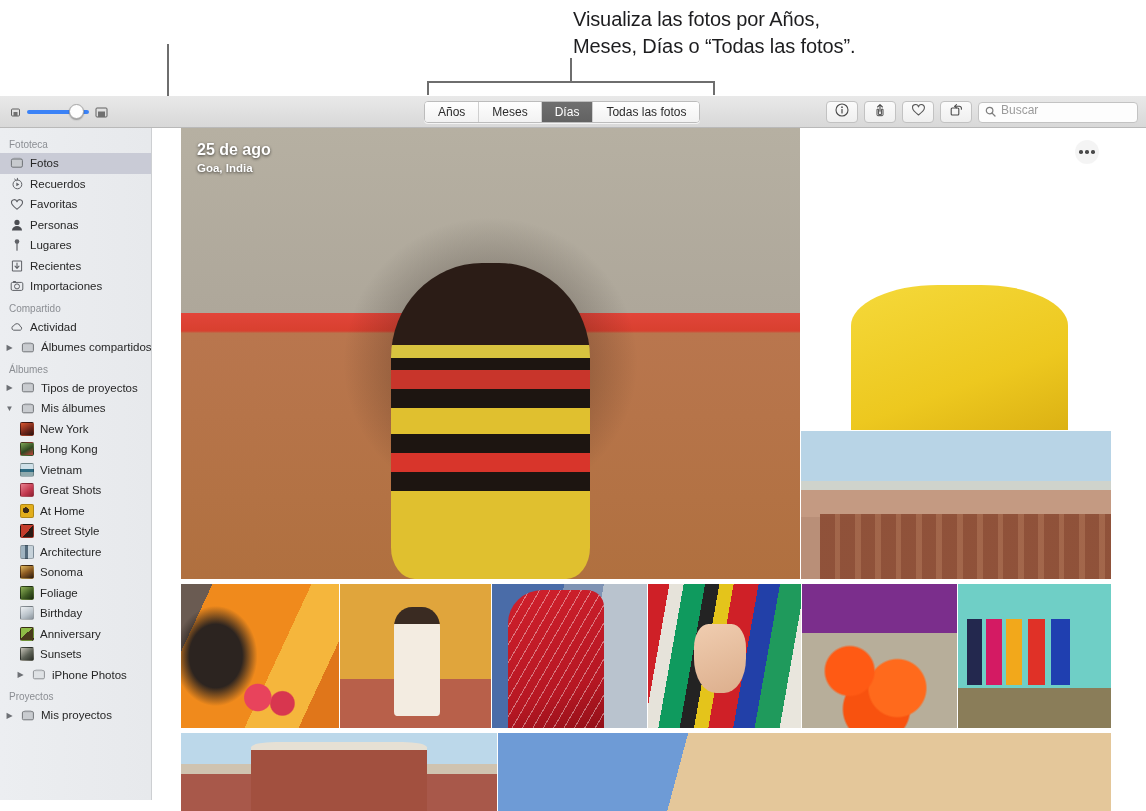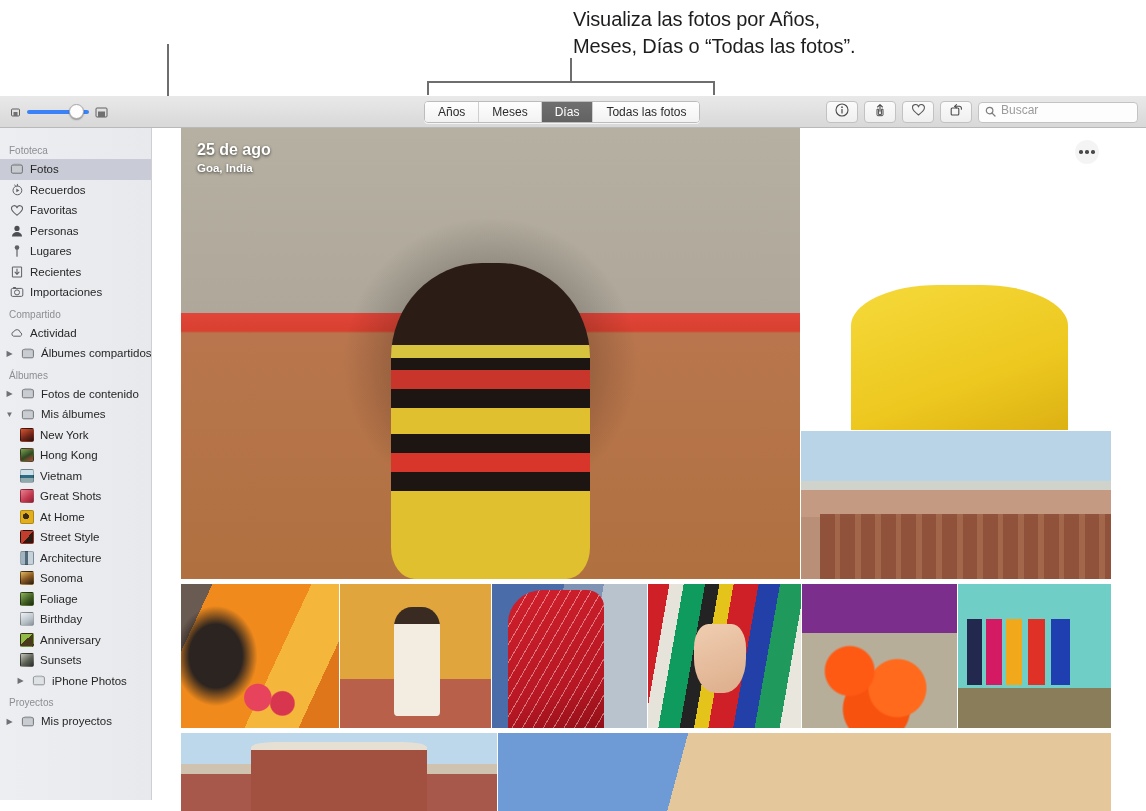--- a/index.html
+++ b/index.html
@@ -110,21 +110,21 @@
     padding: 0 6px;
   }
   #search-placeholder { font-size: 12px; color: #9b9b9b; }
 
   
   #sidebar {
     position: absolute; left: 0; top: 32px;
     width: 152px; height: 672px;
     background: linear-gradient(to right,#eceef1 0%, #e9ebee 60%, #e7e9ec 100%);
     border-right: 1px solid #cdcfd2;
-    padding-top: 11px;
+    padding-top: 5px;
     overflow: hidden;
     font-size: 11.5px;
     color: #262626;
   }
   .sb-header {
     font-size: 10px; color: #8b8e93;
     padding: 6px 0 3px 9px; font-weight: 400;
   }
   .sb-item {
     height: 20.5px;
@@ -465,21 +465,21 @@
       <div class="sb-header">Álbumes</div>
 
       <div class="sb-item" style="padding-left:5px">
         <span class="disclosure">▶</span>
         <span class="sb-icon">
           <svg width="14" height="13" viewBox="0 0 14 13">
             <rect x="1.4" y="2.6" width="11" height="8.2" rx="1.2" fill="#c9ccd0" stroke="#737679" stroke-width="1"></rect>
             <rect x="3.2" y="1.5" width="7.4" height="1.4" rx=".7" fill="#9a9da2"></rect>
           </svg>
         </span>
-        <span>Fotos de contenido</span>
+        <span>Tipos de proyectos</span>
       </div>
 
       <div class="sb-item" style="padding-left:5px">
         <span class="disclosure">▼</span>
         <span class="sb-icon">
           <svg width="14" height="13" viewBox="0 0 14 13">
             <rect x="1.4" y="2.6" width="11" height="8.2" rx="1.2" fill="#c9ccd0" stroke="#737679" stroke-width="1"></rect>
             <rect x="3.2" y="1.5" width="7.4" height="1.4" rx=".7" fill="#9a9da2"></rect>
           </svg>
         </span>

